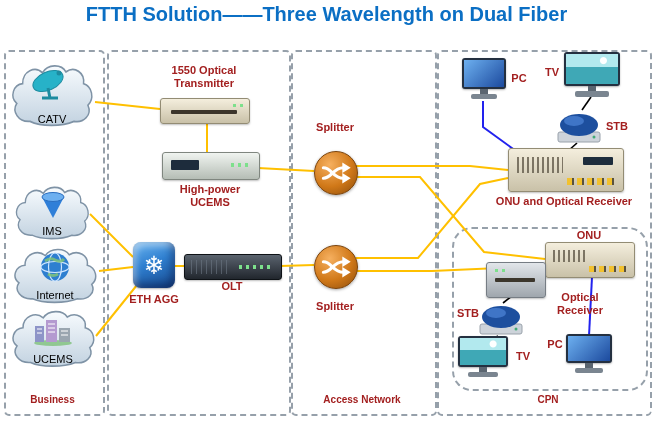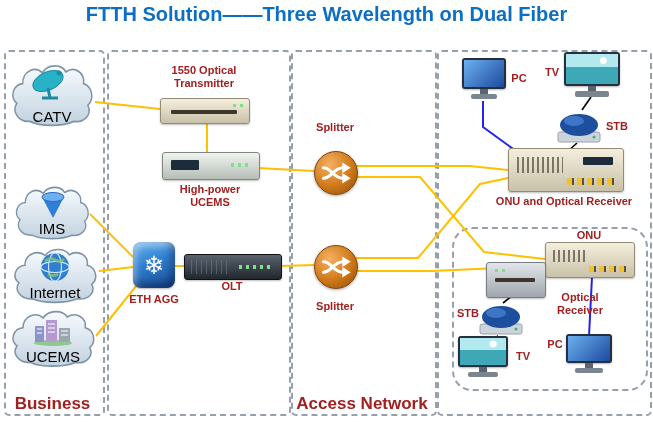--- a/index.html
+++ b/index.html
@@ -2,28 +2,28 @@
 <html><head>
 <meta charset="utf-8">
 <style>
   html,body{margin:0;padding:0;background:#fff;}
   .canvas{position:relative;width:653px;height:422px;background:#fff;
     font-family:"Liberation Sans",sans-serif;overflow:hidden;border-radius:16px;}
   .title{position:absolute;top:3px;left:0;width:100%;text-align:center;
     font-size:20px;font-weight:bold;color:#0B6FC4;z-index:5;}
   .section{position:absolute;border:2px dashed #96a0aa;border-radius:5px;z-index:0;}
   .section.rounded{border-radius:20px;}
-  .section-label{position:absolute;font-size:17px;font-weight:bold;color:#A32020;
+  .section-label{position:absolute;font-size:10px;font-weight:bold;color:#A32020;
     text-align:center;z-index:4;}
   .wires{position:absolute;left:0;top:0;z-index:1;}
   .nlabel{position:absolute;font-size:11px;font-weight:bold;color:#A32020;
     text-align:center;line-height:1.2;z-index:3;}
   .cloud{position:absolute;z-index:2;}
   .cloud .clabel{position:absolute;left:0;bottom:9px;width:100%;text-align:center;
-    font-size:15px;color:#000;z-index:3;}
+    font-size:11px;color:#000;z-index:3;}
   .cloud .cicon{position:absolute;z-index:3;}
   .rack{position:absolute;background:linear-gradient(#f4eedd,#c9c1a8);
     border:1px solid #938c74;border-radius:3px;z-index:2;box-shadow:0 1px 2px rgba(0,0,0,.25);}
   .rack.silver{background:linear-gradient(#f0f4f0,#b5bdb5);border-color:#7f867f;}
   .rack.dark{background:linear-gradient(#5a636e,#21262d);border-color:#0e1216;}
   .rack.gray{background:linear-gradient(#e2e6ea,#9fa6ad);border-color:#767d84;}
   .rack-slot{position:absolute;background:#3c362c;border-radius:1px;}
   .display{position:absolute;background:#1d2c3c;border-radius:1px;}
   .leds{position:absolute;background:repeating-linear-gradient(90deg,#7de08c 0 3px,transparent 3px 7px);}
   .panel-lines{position:absolute;background:repeating-linear-gradient(90deg,#6b7683 0 1px,transparent 1px 5px);opacity:.6;}
@@ -66,20 +66,21 @@
   <div class="title">FTTH Solution——Three Wavelength on Dual Fiber</div>
 
   <div class="section" style="left:4px;top:50px;width:97px;height:362px;"></div>
   <div class="section" style="left:107px;top:50px;width:180px;height:362px;"></div>
   <div class="section" style="left:291px;top:50px;width:142px;height:362px;"></div>
   <div class="section" style="left:437px;top:50px;width:211px;height:362px;"></div>
   <div class="section rounded" style="left:452px;top:227px;width:192px;height:160px;"></div>
 
   <div class="section-label" style="left:4px;top:394px;width:97px;">Business</div>
   <div class="section-label" style="left:291px;top:394px;width:142px;">Access Network</div>
+  <div class="section-label" style="left:452px;top:394px;width:192px;">CPN</div>
 
   <svg class="wires" width="653" height="422">
     <g fill="none" stroke="#FFC000" stroke-width="2">
       <polyline points="95,102 160,109"></polyline>
       <polyline points="207,122 207,152"></polyline>
       <polyline points="258,168 314,171"></polyline>
       <polyline points="90,214 133,257"></polyline>
       <polyline points="99,271 133,267"></polyline>
       <polyline points="96,336 137,285"></polyline>
       <polyline points="174,266 184,266"></polyline>

